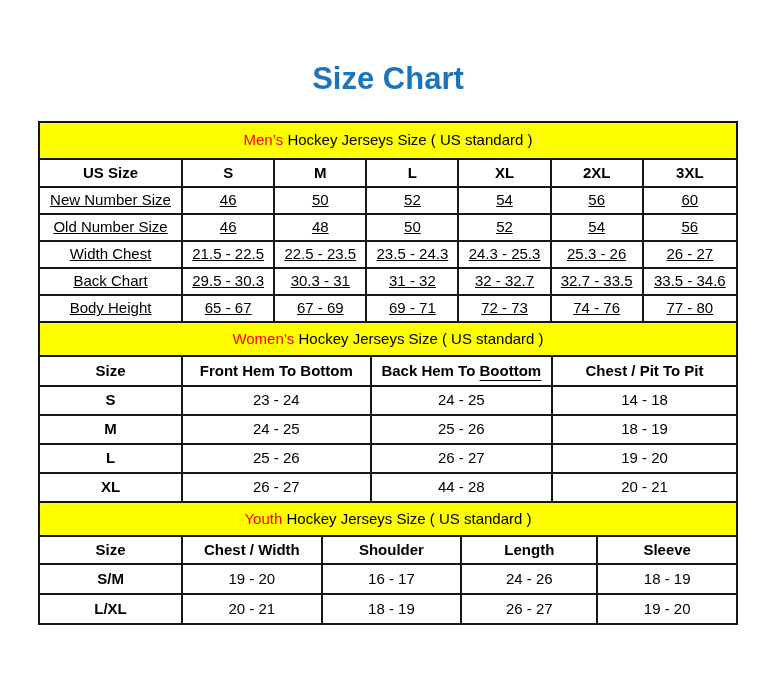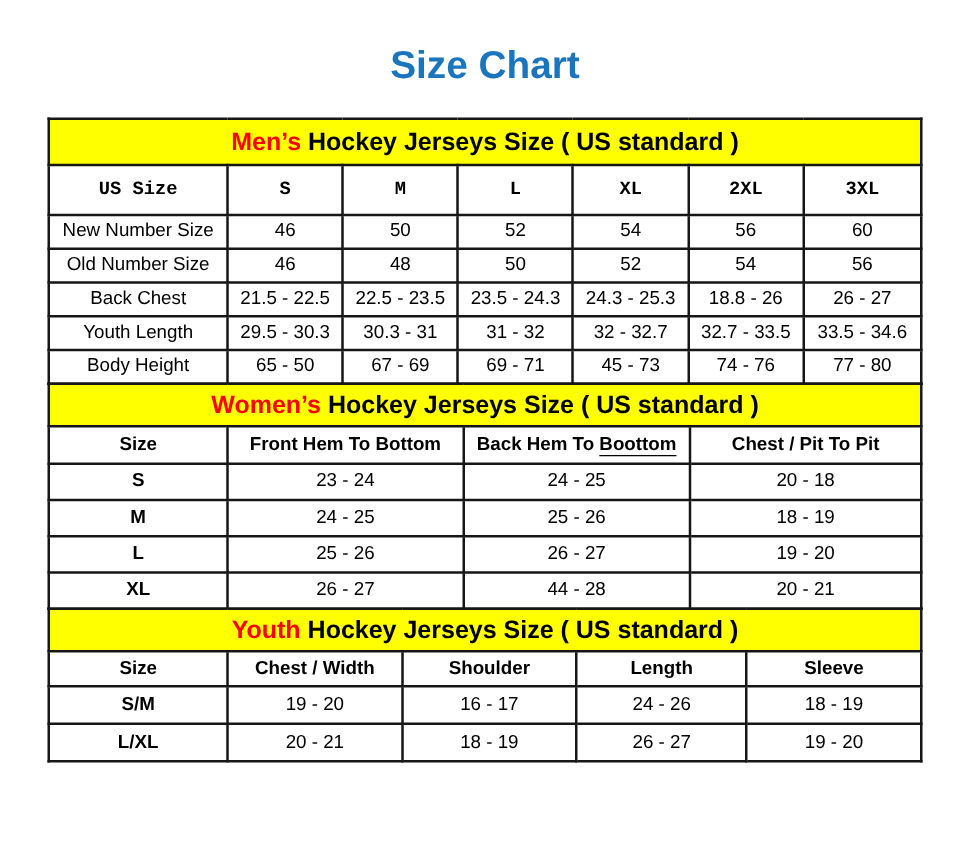--- a/index.html
+++ b/index.html
@@ -10,40 +10,40 @@
     --bg:#ffffff;
   }
   *{box-sizing:border-box;}
   html,body{margin:0;padding:0;}
   body{
     width:776px;height:692px;background:var(--bg);color:#000;
     font-family:"Liberation Sans", sans-serif;
     -webkit-font-smoothing:antialiased;
   }
   h1.title{
-    margin:31px 0 0 0;padding:0;text-align:center;
+    margin:58px 0 0 0;padding:0;text-align:center;
     color:var(--title-color);font-size:31px;line-height:42px;font-weight:bold;
     letter-spacing:0;
   }
   .chart{width:700px;margin:21px 38px 0 38px;}
   table{border-collapse:collapse;width:700px;table-layout:fixed;}
   table + table{margin-top:-2px;padding-left:20px;}
   td{
     border:2px solid var(--border);
     text-align:center;vertical-align:middle;
     font-size:15px;padding:0 2px;line-height:1.1;
   }
   tr.band td{
     background:var(--band-bg);
-    font-weight:bold;font-size:20px;height:37px;
+    font-weight:normal;font-size:15px;height:37px;
   }
   tr.band .hl{color:var(--highlight);}
   tr.head td{font-weight:bold;}
-  .sec-men tr.head td{height:40px;font-family:Liberation Mono, monospace;}
-  .sec-men tr.data td{height:27px;}
+  .sec-men tr.head td{height:28px;}
+  .sec-men tr.data td{height:27px;text-decoration:underline;}
   .sec-women tr.head td{height:30px;}
   .sec-women tr.data td{height:29px;}
   .sec-women tr.band td, .sec-youth tr.band td{height:34px;}
   .sec-youth tr.head td{height:28px;}
   .sec-youth tr.data td{height:30px;}
   td.szcol{font-weight:bold;}
   .squiggle{
     text-decoration-line:underline;
     text-decoration-style:wavy;
     text-decoration-color:#c90000;
@@ -97,43 +97,43 @@
     <tr class="data">
       <td>Old Number Size</td>
       <td>46</td>
       <td>48</td>
       <td>50</td>
       <td>52</td>
       <td>54</td>
       <td>56</td>
     </tr>
     <tr class="data">
-      <td>Back Chest</td>
+      <td>Width Chest</td>
       <td>21.5 - 22.5</td>
       <td>22.5 - 23.5</td>
       <td>23.5 - 24.3</td>
       <td>24.3 - 25.3</td>
-      <td>18.8 - 26</td>
-      <td>26 - 27</td>
-    </tr>
-    <tr class="data">
-      <td>Youth Length</td>
+      <td>25.3 - 26</td>
+      <td>26 - 27</td>
+    </tr>
+    <tr class="data">
+      <td>Back Chart</td>
       <td>29.5 - 30.3</td>
       <td>30.3 - 31</td>
       <td>31 - 32</td>
       <td>32 - 32.7</td>
       <td>32.7 - 33.5</td>
       <td>33.5 - 34.6</td>
     </tr>
     <tr class="data">
       <td>Body Height</td>
-      <td>65 - 50</td>
+      <td>65 - 67</td>
       <td>67 - 69</td>
       <td>69 - 71</td>
-      <td>45 - 73</td>
+      <td>72 - 73</td>
       <td>74 - 76</td>
       <td>77 - 80</td>
     </tr>
   </tbody>
     </table>
 
   <table class="sec-women">
     <colgroup>
       <col style="width:20.5%">
         <col style="width:27%">
@@ -153,21 +153,21 @@
       <td>
         <span>Back Hem To</span>
         <span class="squiggle">Boottom</span>
       </td>
       <td>Chest / Pit To Pit</td>
     </tr>
     <tr class="data">
       <td class="szcol">S</td>
       <td>23 - 24</td>
       <td>24 - 25</td>
-      <td>20 - 18</td>
+      <td>14 - 18</td>
     </tr>
     <tr class="data">
       <td class="szcol">M</td>
       <td>24 - 25</td>
       <td>25 - 26</td>
       <td>18 - 19</td>
     </tr>
     <tr class="data">
       <td class="szcol">L</td>
       <td>25 - 26</td>

